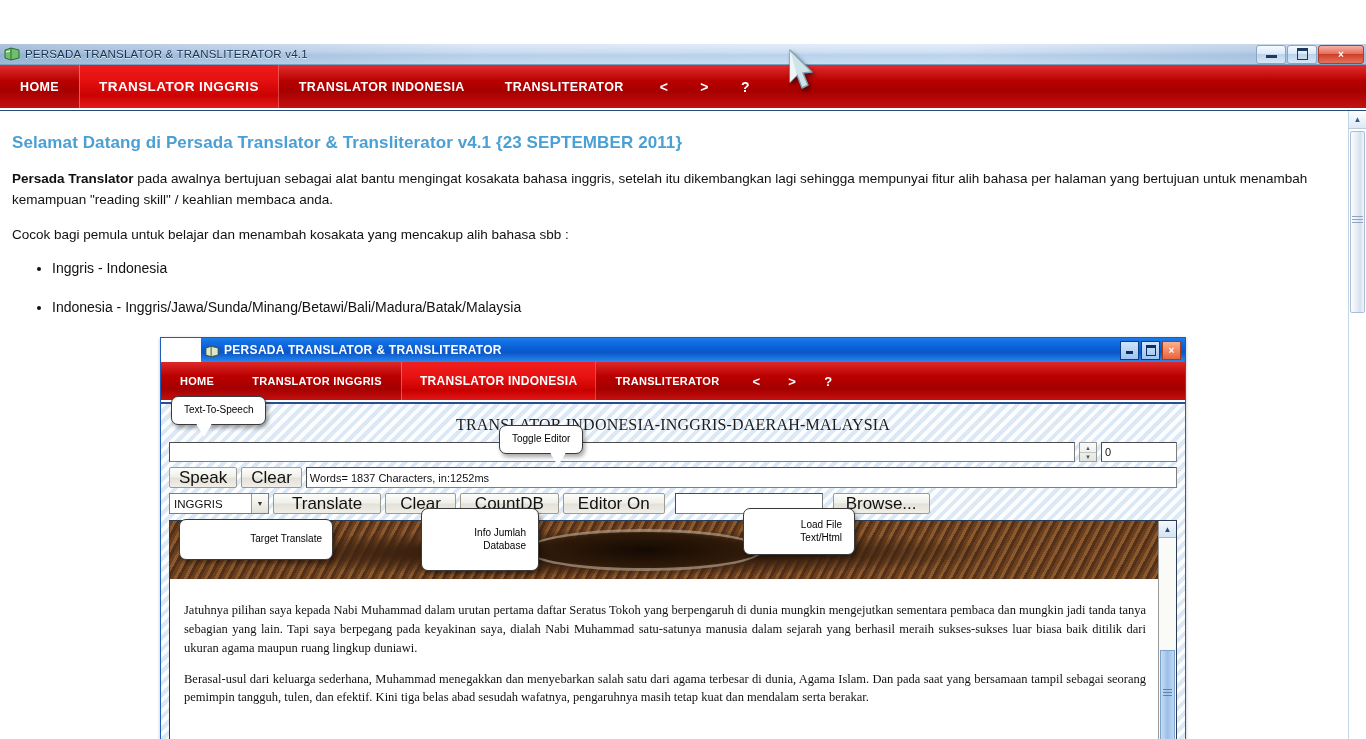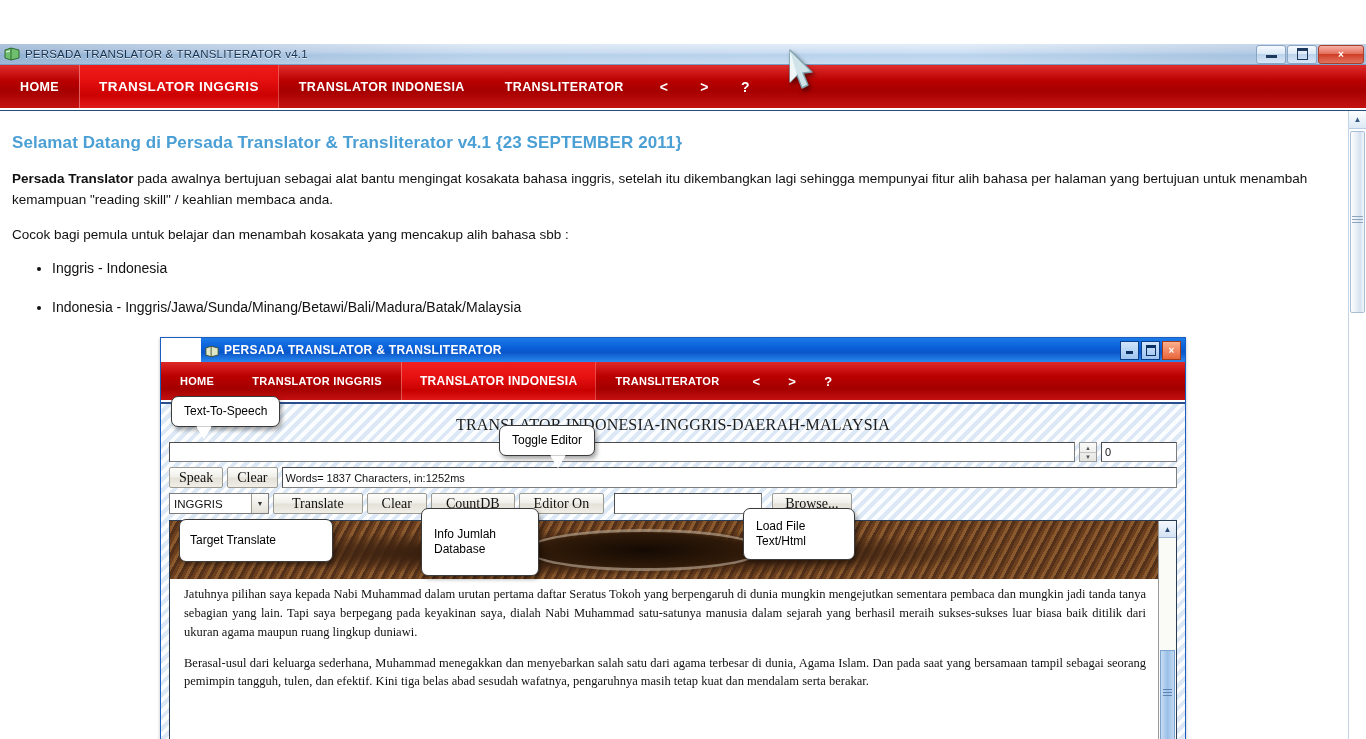--- a/index.html
+++ b/index.html
@@ -179,24 +179,24 @@
   .spinner {
     width:18px; height:20px; border:1px solid #9a9a9a;
     background:linear-gradient(to bottom,#fbfbfb,#e4e4e0);
     display:flex; flex-direction:column; box-sizing:border-box;
   }
   .spinner span{flex:1; display:flex; align-items:center; justify-content:center; font-size:6px; color:#555;}
   .spinner span:first-child{border-bottom:1px solid #c3c3c3;}
   .btn {
     background: linear-gradient(to bottom,#fdfdfc 0%, #f0efe9 48%, #e3e1d7 52%, #efeee8 100%);
     border: 1px solid #9d9b91; border-radius: 2px;
-    font-size: 14px; color: #111; height: 21px; padding: 0 9px;
+    font-size: 17px; color: #111; height: 21px; padding: 0 9px;
     display:flex; align-items:center; justify-content:center;
     cursor: default; white-space:nowrap; box-sizing:border-box;
-    font-family: Liberation Serif, serif;
+    font-family: Liberation Sans, sans-serif;
   }
   .combo {
     width: 100px; height: 21px; background:#fff; border:1px solid #7d7d7d;
     display:flex; align-items:center; font-size:11.5px; color:#111;
     padding-left:4px; box-sizing:border-box;
   }
   .combo .arrow {
     margin-left:auto; width:16px; height:19px;
     background: linear-gradient(to bottom,#fdfdfc,#e3e1d7);
     border-left:1px solid #9d9b91;
@@ -217,21 +217,21 @@
       repeating-linear-gradient(118deg, #6b3f1d 0 3px, #8a5a2e 3px 6px, #52301a 6px 9px),
       linear-gradient(to right,#9c8360 0%, #7d5126 18%, #59310f 45%, #8a5a2c 72%, #b79a76 100%);
     position: relative;
   }
   .banner::after{
     content:""; position:absolute; left:36%; top:8px; width:24%; height:42px;
     border-radius:50%;
     background: radial-gradient(ellipse at center, #140a03 0%, #2e1908 55%, rgba(60,34,14,0) 72%);
     box-shadow: 0 0 0 3px rgba(235,225,205,.45) inset;
   }
-  .doc-text { padding: 6px 12px 0 14px; }
+  .doc-text { padding: 22px 12px 0 14px; }
   .doc-text p {
     font-family: "Liberation Serif", serif;
     font-size: 12.5px; color:#111; line-height: 1.5;
     margin: 0 0 12px 0; text-align: justify;
   }
   .pane-scroll {
     width: 17px; background:#f2f2f2; border-left:1px solid #9a9a9a;
     display:flex; flex-direction:column;
   }
   .ps-arrow{
@@ -248,21 +248,21 @@
   .ps-thumb i{
     display:block; width:9px; height:7px; margin:38px auto 0;
     background: repeating-linear-gradient(to bottom,#5c82b0 0 1px, transparent 1px 3px);
   }
 
   
   .callout {
     position: absolute; z-index: 30;
     background: #ffffff; border: 1px solid #3a3a3a; border-radius: 7px;
     box-shadow: 2px 3px 4px rgba(0,0,0,.35);
-    font-size: 12px; color: #000; text-align: left;
+    font-size: 10px; color: #000; text-align: right;
     padding: 7px 12px; line-height: 1.25; white-space: nowrap;
   }
   .callout .tail {
     position: absolute; width: 14px; height: 13px; background: #ffffff;
     border-left: 1px solid #3a3a3a; border-right: 1px solid #3a3a3a;
     clip-path: polygon(0 0, 100% 0, 50% 100%);
   }
   .callout .tail.below { bottom: -13px; }
 
   

